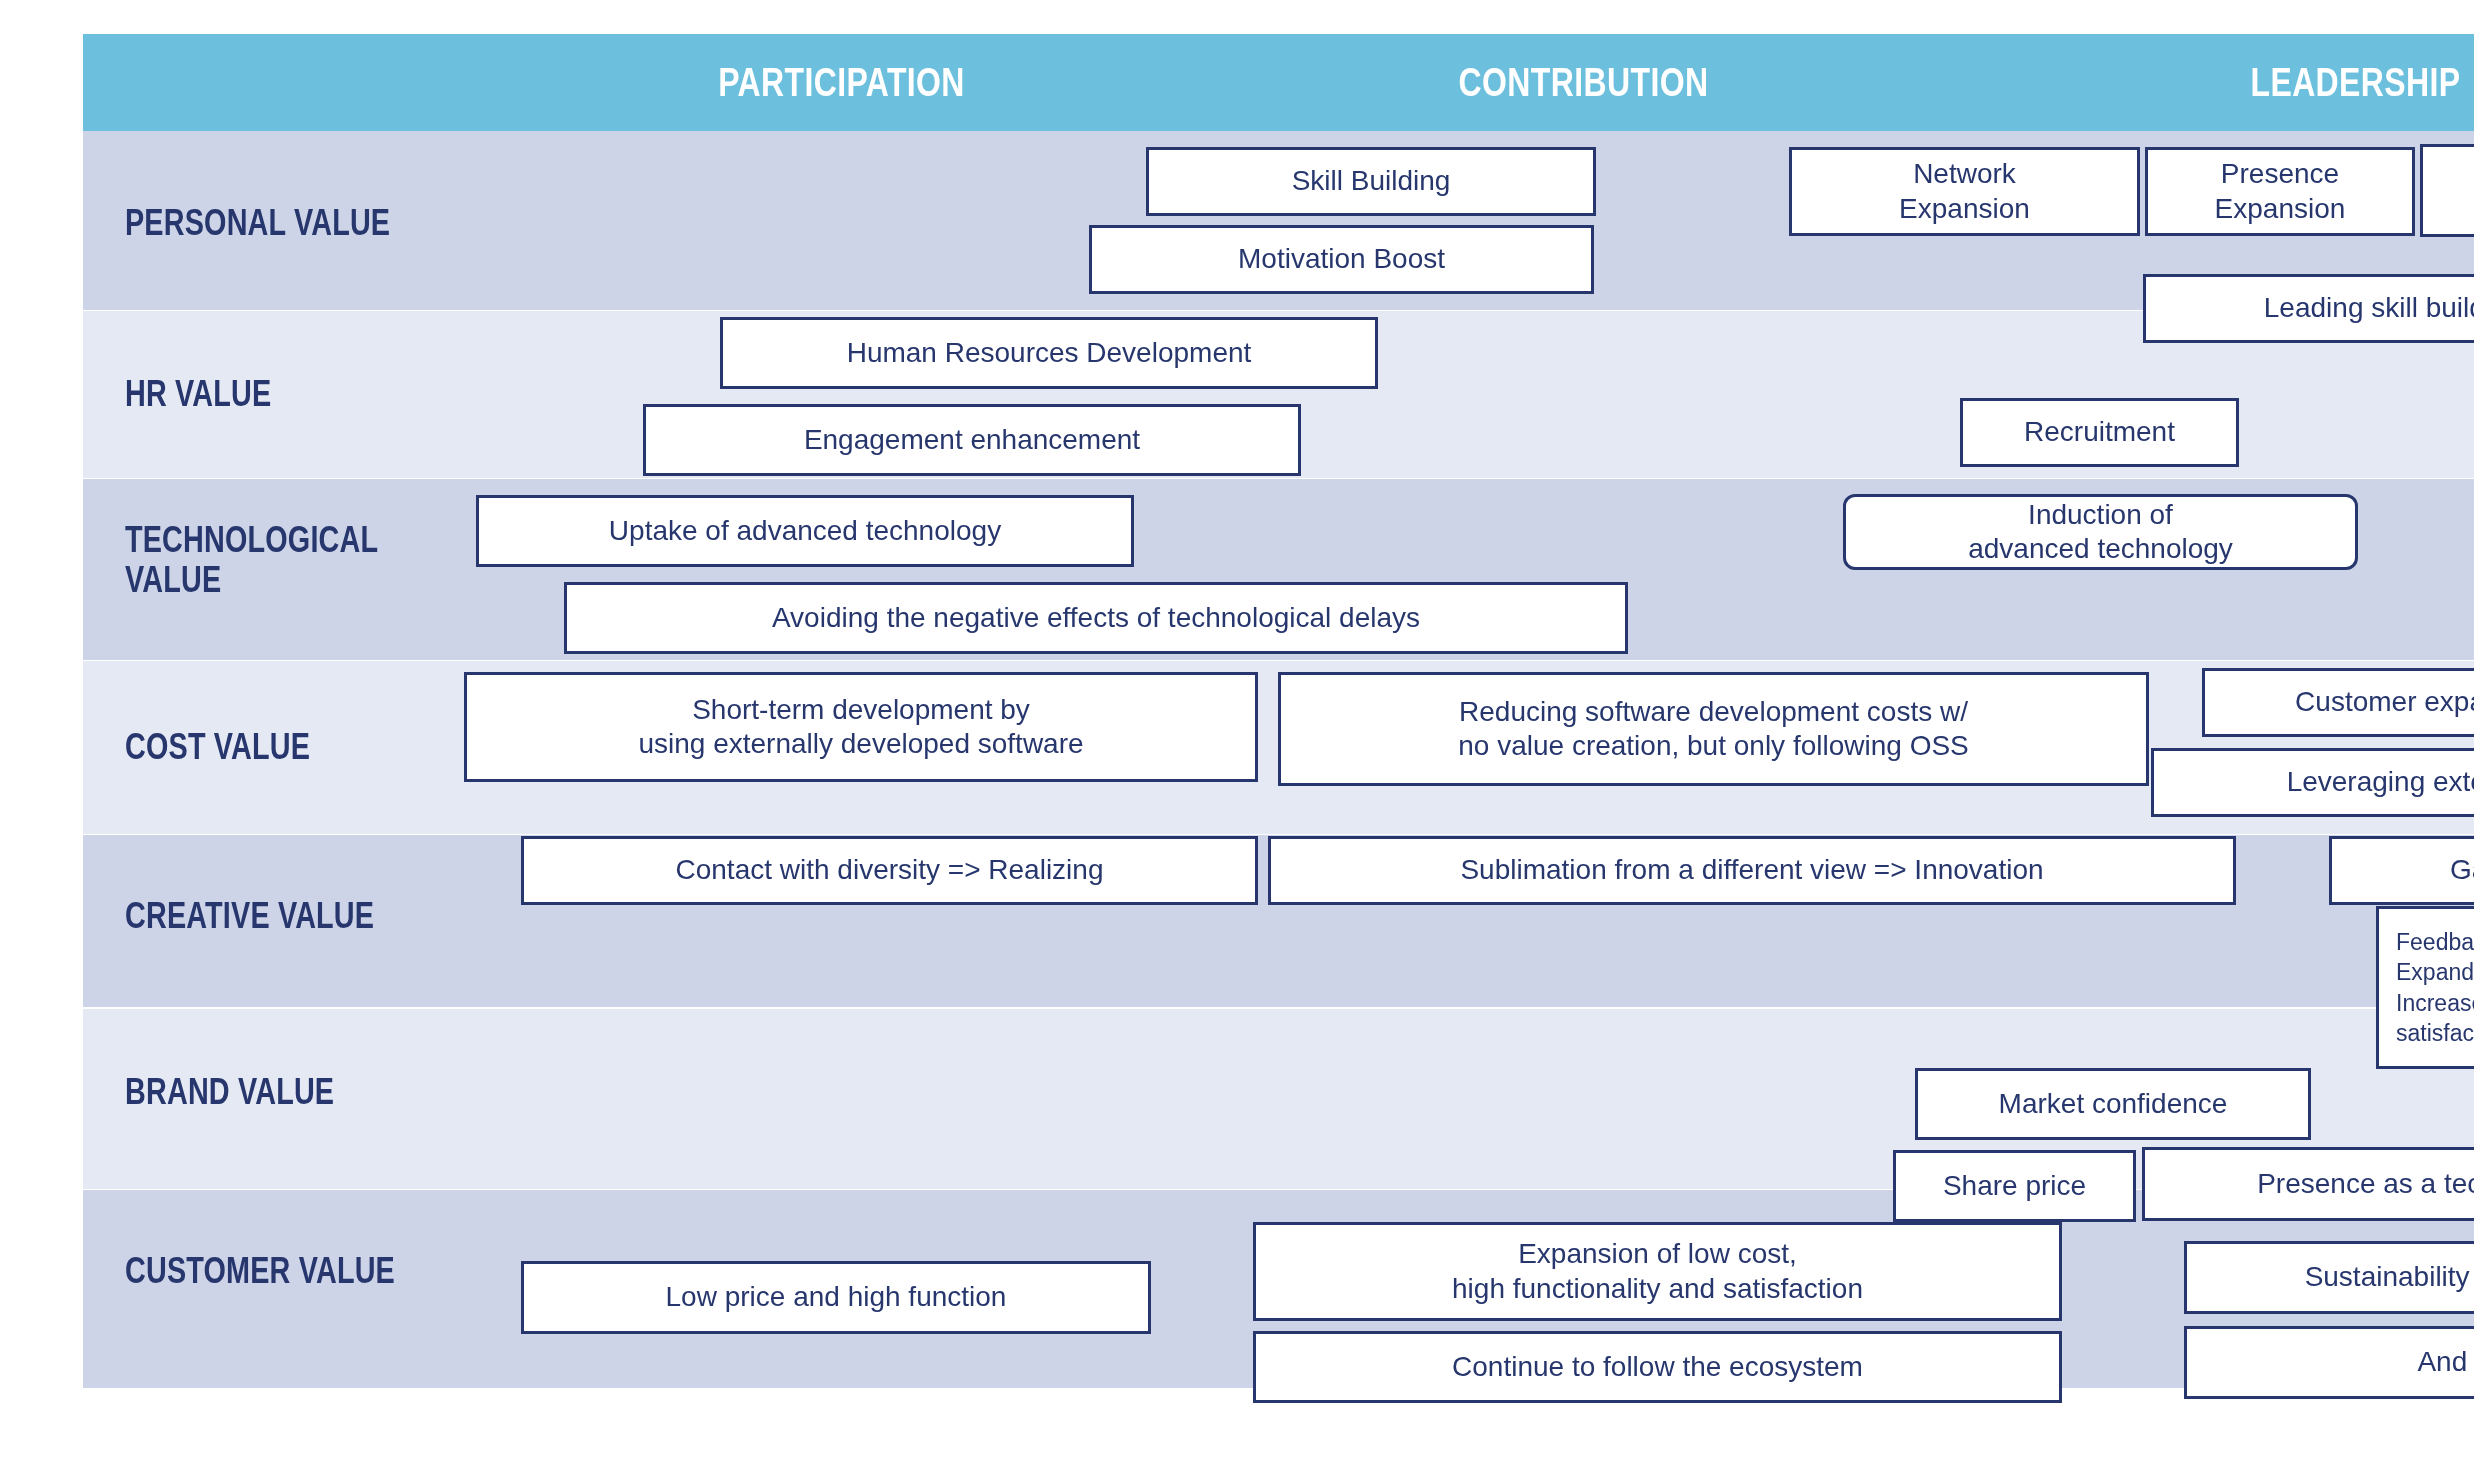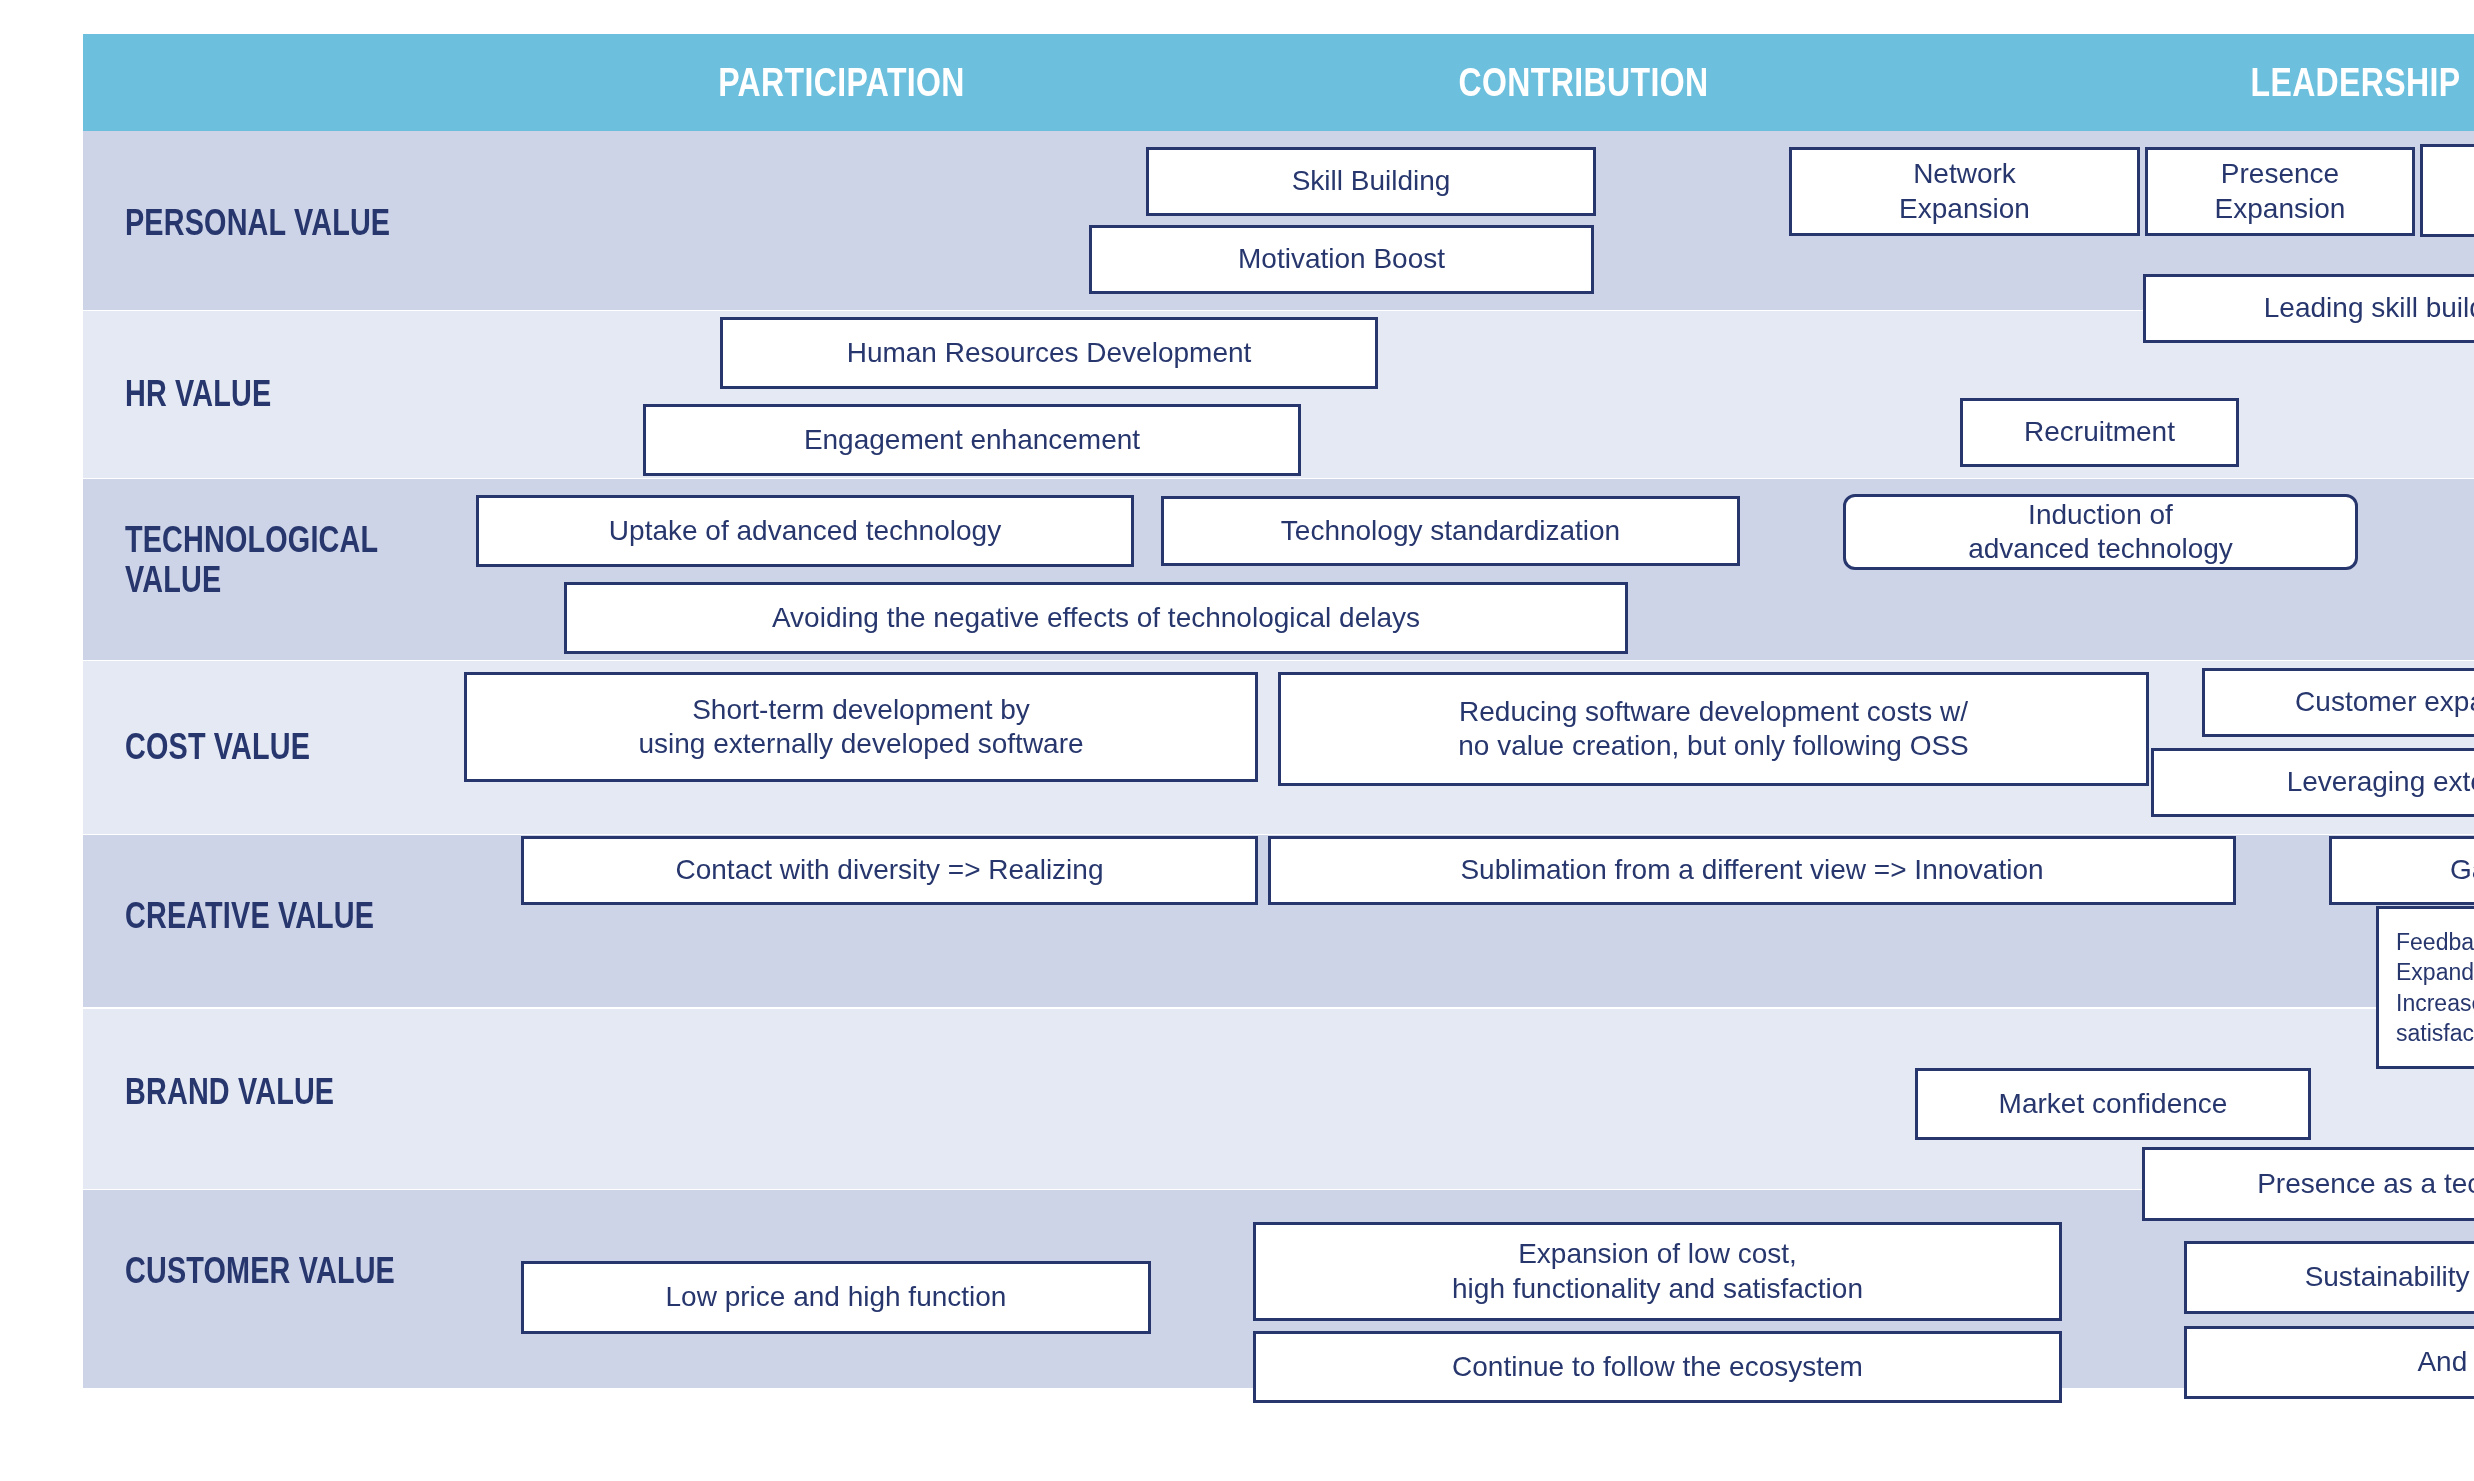--- a/index.html
+++ b/index.html
@@ -97,41 +97,41 @@
 Expansion</div>
   <div class="box" style="left:2420px;top:144px;width:401px;height:93px;">Gathering info/etc
 automatically</div>
   <div class="box" style="left:2143px;top:274px;width:500px;height:69px;">Leading skill building</div>
 
   <div class="box" style="left:720px;top:317px;width:658px;height:72px;">Human Resources Development</div>
   <div class="box" style="left:643px;top:404px;width:658px;height:72px;">Engagement enhancement</div>
   <div class="box" style="left:1960px;top:398px;width:279px;height:69px;">Recruitment</div>
 
   <div class="box" style="left:476px;top:495px;width:658px;height:72px;">Uptake of advanced technology</div>
-  <div class="box" style="left:1161px;top:496px;width:579px;height:70px;">Technology standardization</div>
   <div class="box" style="left:1843px;top:494px;width:515px;height:76px;border-radius:12px;">Induction of
 advanced technology</div>
   <div class="box" style="left:564px;top:582px;width:1064px;height:72px;">Avoiding the negative effects of technological delays</div>
 
   <div class="box" style="left:464px;top:672px;width:794px;height:110px;">Short-term development by
 using externally developed software</div>
   <div class="box" style="left:1268px;top:672px;width:871px;height:114px;margin-left:10px;">Reducing software development costs w/
 no value creation, but only following OSS</div>
   <div class="box" style="left:2202px;top:668px;width:443px;height:69px;">Customer expansion</div>
   <div class="box" style="left:2151px;top:748px;width:648px;height:69px;">Leveraging external resources</div>
 
   <div class="box" style="left:521px;top:836px;width:737px;height:69px;">Contact with diversity =&gt; Realizing</div>
   <div class="box" style="left:1268px;top:836px;width:968px;height:69px;">Sublimation from a different view =&gt; Innovation</div>
   <div class="box" style="left:2329px;top:836px;width:488px;height:69px;">Gaining Community</div>
   <div class="box small leftal" style="left:2376px;top:906px;width:389px;height:163px;">Feedback,
 Expanded usage,
 Increase customer
 satisfaction</div>
 
   <div class="box" style="left:1915px;top:1068px;width:396px;height:72px;">Market confidence</div>
+  <div class="box" style="left:1893px;top:1150px;width:243px;height:72px;">Share price</div>
   <div class="box" style="left:2142px;top:1147px;width:674px;height:74px;">Presence as a technology company</div>
 
   <div class="box" style="left:521px;top:1261px;width:630px;height:73px;">Low price and high function</div>
   <div class="box" style="left:1253px;top:1222px;width:809px;height:99px;">Expansion of low cost,
 high functionality and satisfaction</div>
   <div class="box" style="left:1253px;top:1331px;width:809px;height:72px;">Continue to follow the ecosystem</div>
   <div class="box" style="left:2184px;top:1241px;width:635px;height:73px;">Sustainability of service/product</div>
   <div class="box" style="left:2184px;top:1326px;width:635px;height:73px;">And more???</div>
 
 </div>

